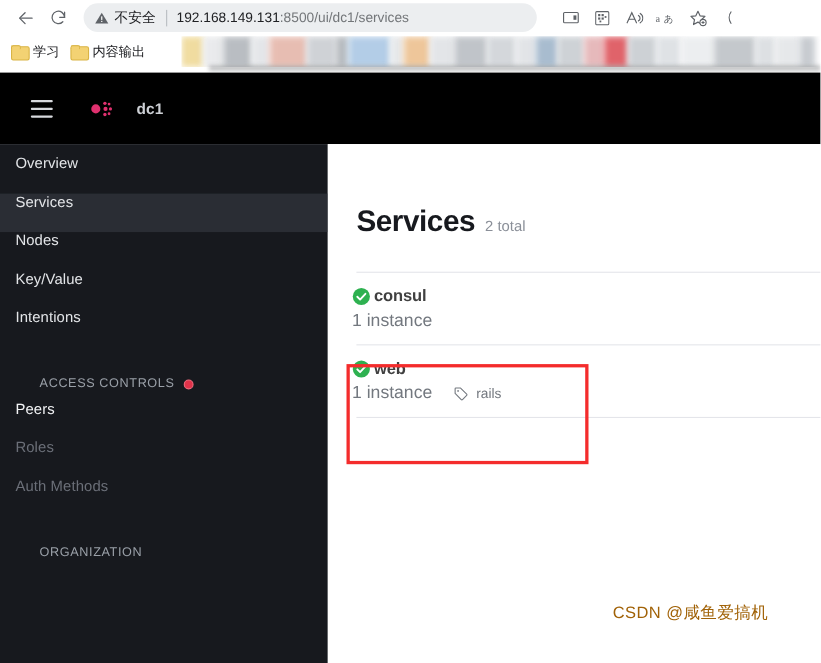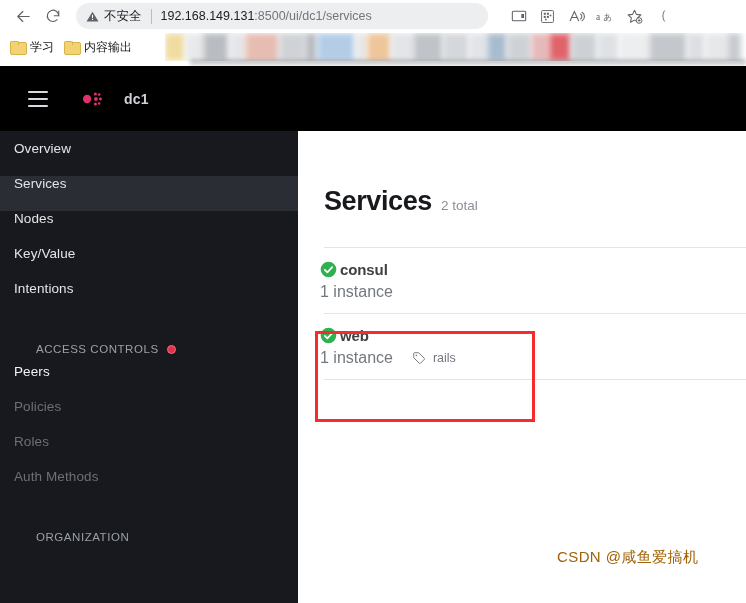--- a/index.html
+++ b/index.html
@@ -392,23 +392,20 @@
     </div>
 
     <div class="nav-section">
       <span>ACCESS CONTROLS</span>
       <span class="section-dot"></span>
     </div>
     <div class="nav-item bright">
       <span>Peers</span>
     </div>
     <div class="nav-item dim">
-      <span>Policies</span>
-    </div>
-    <div class="nav-item dim">
       <span>Roles</span>
     </div>
     <div class="nav-item dim">
       <span>Auth Methods</span>
     </div>
 
     <div class="nav-section">
       <span>ORGANIZATION</span>
     </div>
   </div>

